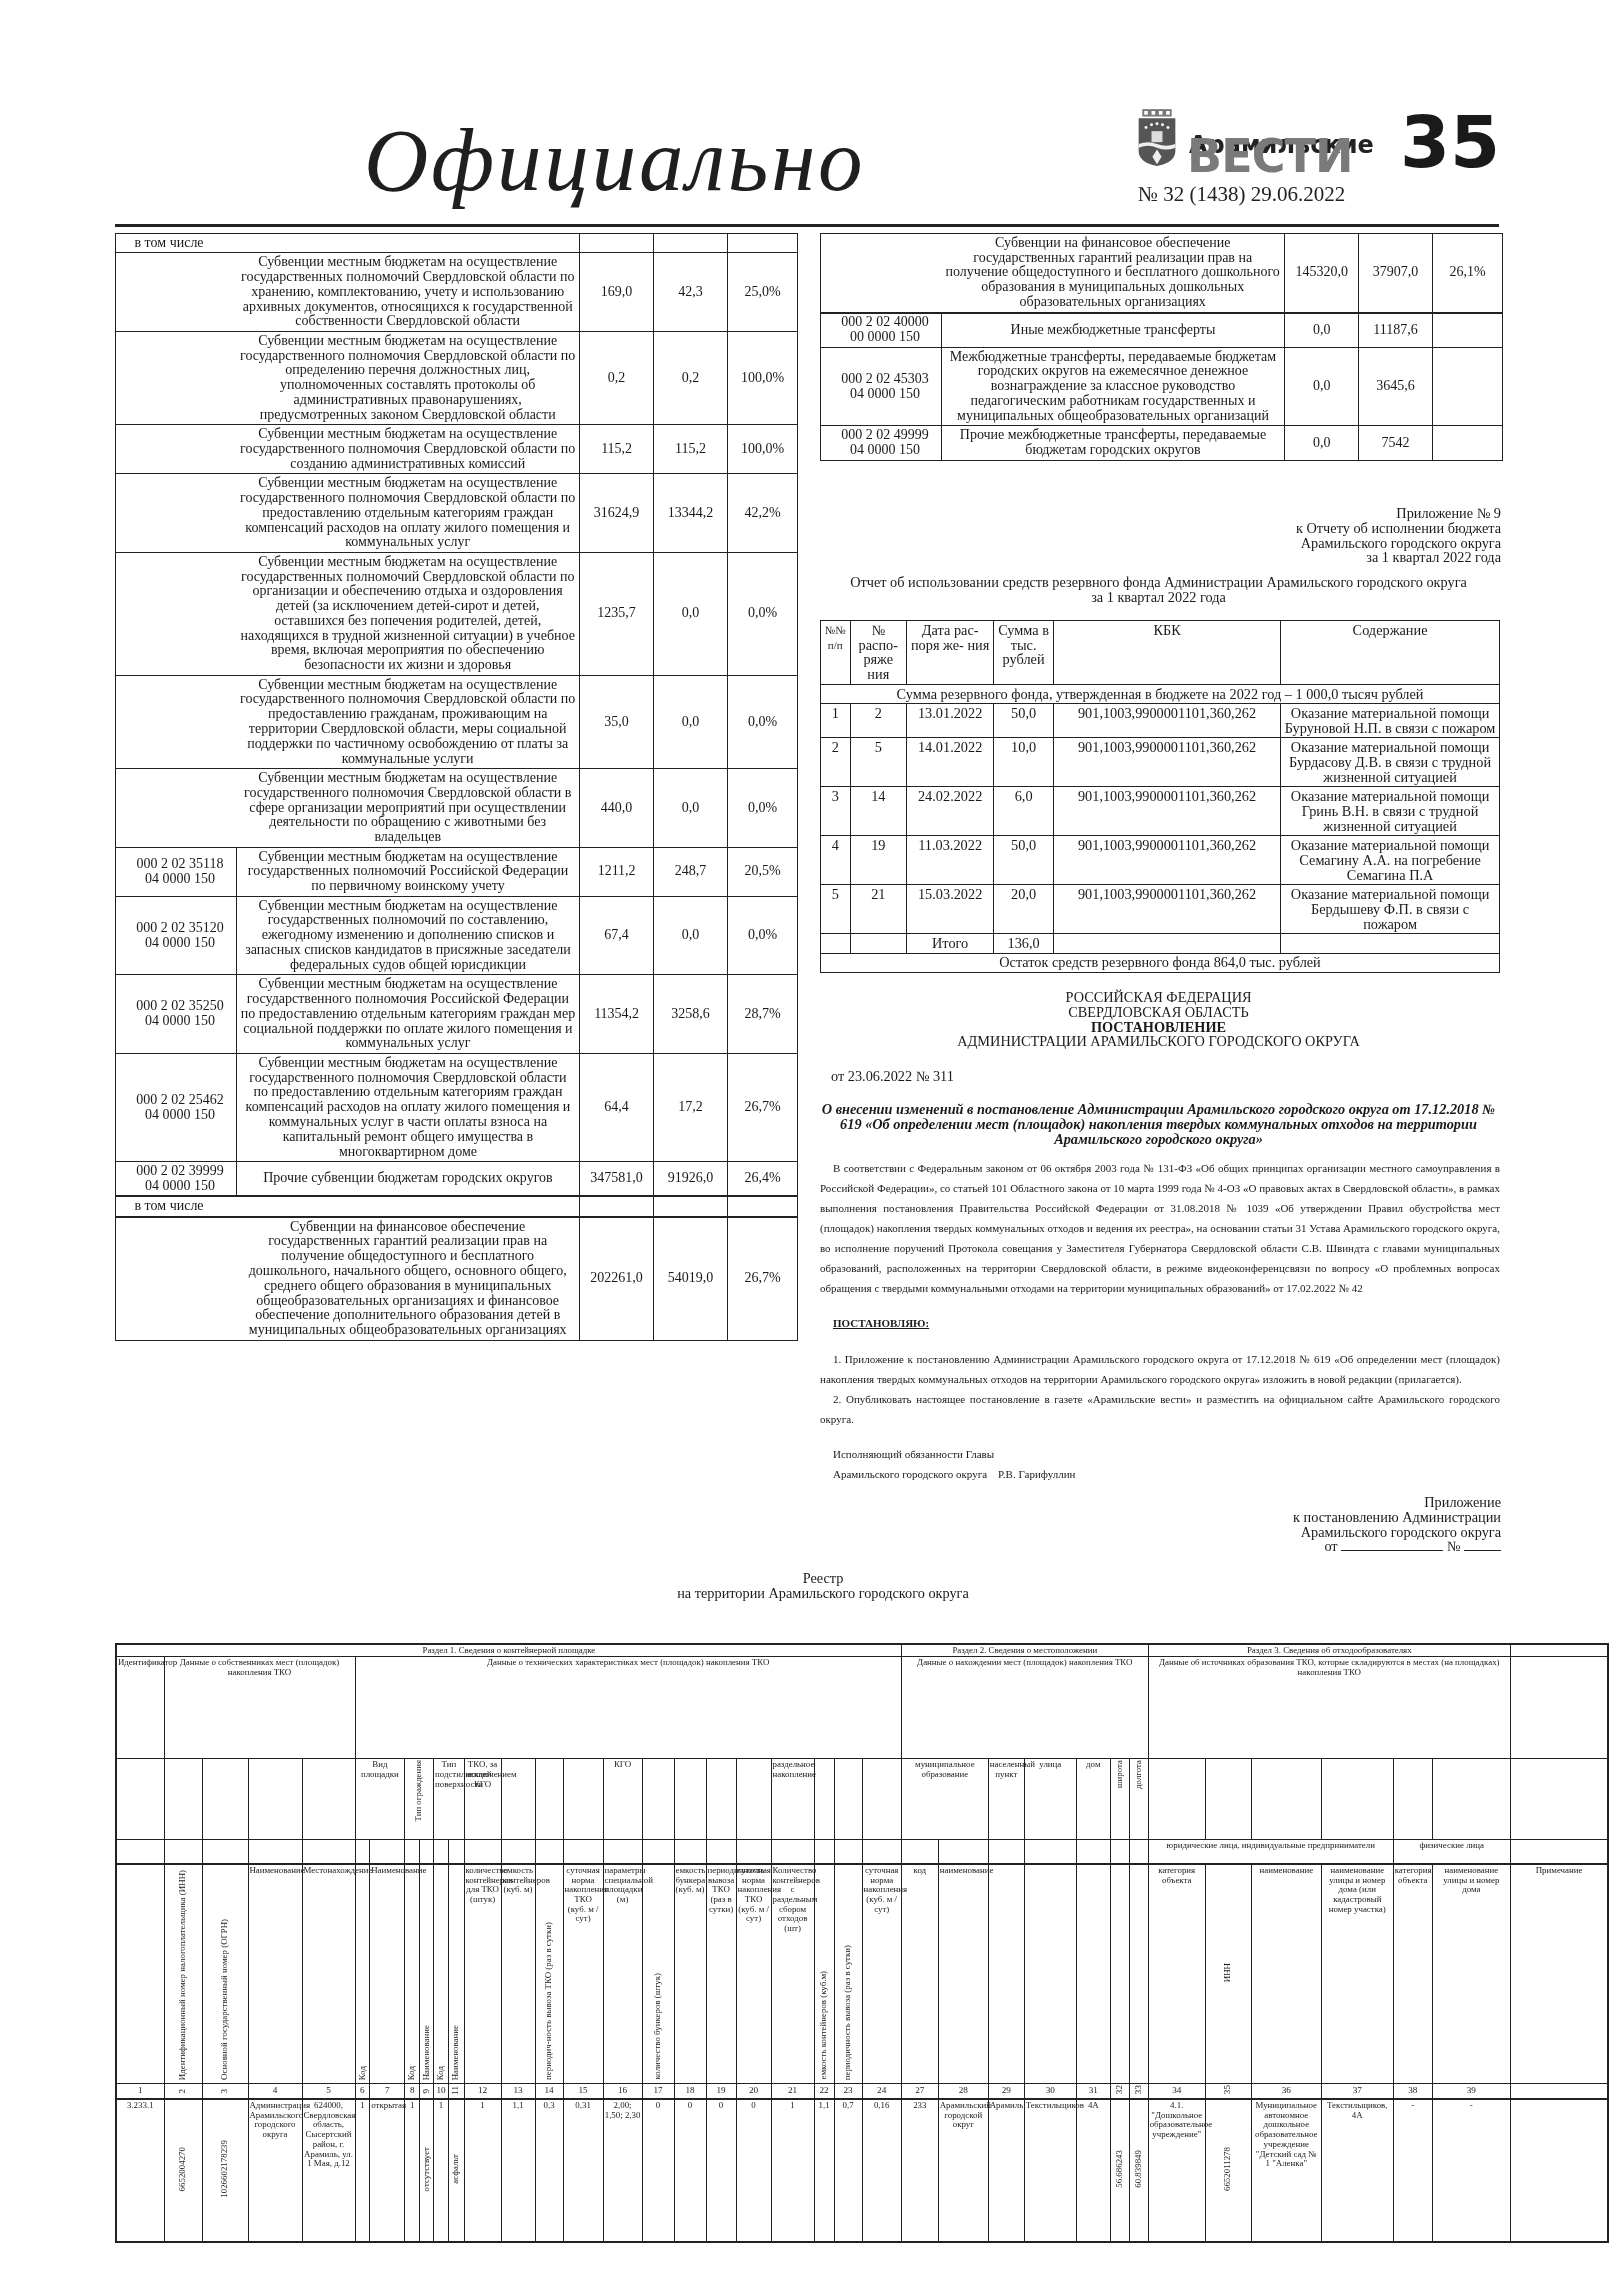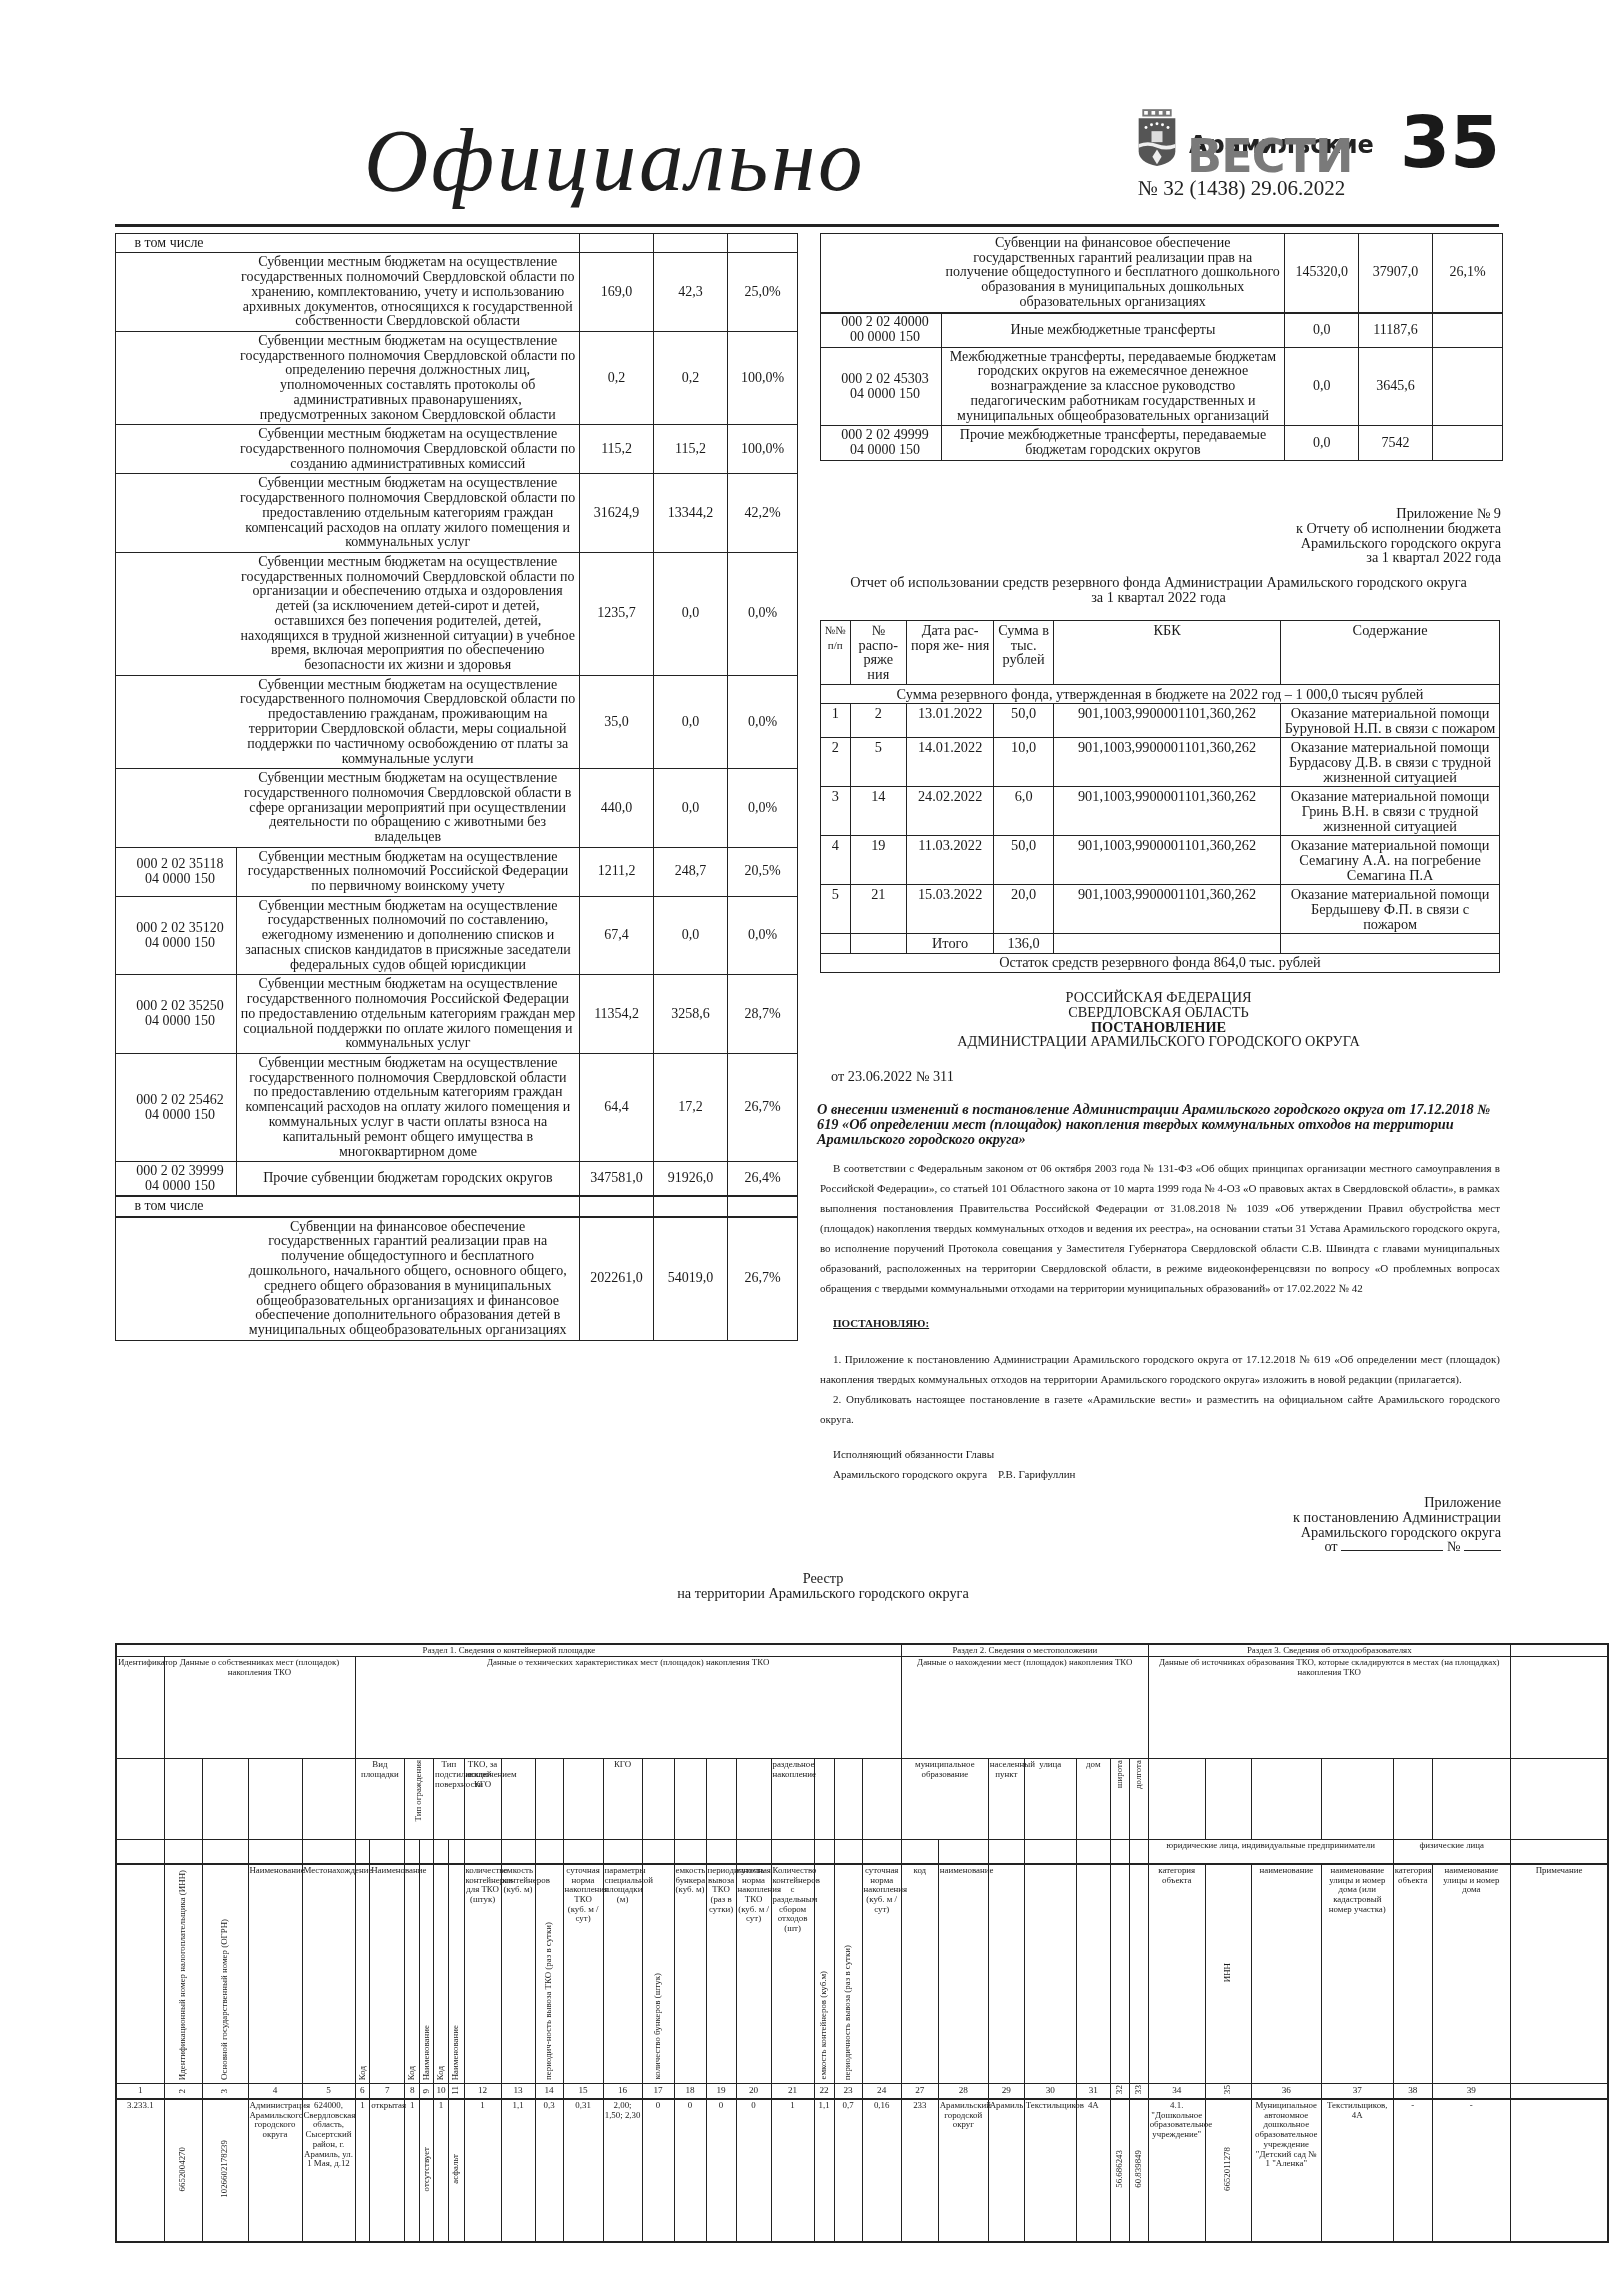--- a/index.html
+++ b/index.html
@@ -6,21 +6,21 @@
   html, body { width: 1619px; height: 2290px; background: #fff; }
   body { font-family: "Liberation Serif", "DejaVu Serif", serif; color: #1a1a1a; position: relative; overflow: hidden; }
 
   
   .masthead { position: absolute; left: 115px; top: 102px; width: 1384px; height: 129px; }
   .section-title { position: absolute; left: 249px; top: 7.4px; font-family: "Liberation Serif", serif; font-style: italic; font-size: 89px; letter-spacing: 2.8px; color: #1f1f1f; }
   .logo { position: absolute; left: 1020px; top: 7.4px; width: 286px; height: 92px; }
   .crest { position: absolute; left: 0; top: 0; width: 44px; height: 59px; }
   .brand-top { position: absolute; left: 54px; top: 1.8px; font-family: "DejaVu Sans", sans-serif; font-size: 24px; font-weight: bold; color: #222; letter-spacing: 0; margin-top: 20px; }
   .brand-main { position: absolute; left: 52px; top: 24px; font-family: "DejaVu Sans", sans-serif; font-size: 46px; font-weight: bold; color: #7a7a7a; letter-spacing: -0.9px; line-height: 1; }
-  .issue { position: absolute; left: 1023px; top: 74px; font-size: 21px; color: #222; }
+  .issue { position: absolute; left: 1023px; top: 80px; font-size: 21px; color: #222; }
   .page-num { position: absolute; left: 1285px; top: -1.8px; font-family: "DejaVu Sans", sans-serif; font-size: 72px; font-weight: bold; color: #1a1a1a; }
   .rule { position: absolute; left: 0; top: 122px; width: 1384px; height: 2.8px; background: #222; }
 
   
   table { border-collapse: collapse; }
   td, th { border: 0.9px solid #222; vertical-align: middle; font-weight: normal; }
 
   .budget { position: absolute; width: 683px; font-size: 14px; line-height: 14.8px; }
   .budget td { padding: 1.8px 3.7px; text-align: center; }
   .budget td.code { width: 121px; padding-left: 12px; }
@@ -46,21 +46,21 @@
   .reserve td.c2 { width: 37px; }
   .reserve td.c3 { width: 60px; }
   .reserve td.c4 { width: 40px; }
   .reserve td.c5 { width: 141px; }
   .reserve td.c6 { width: 178px; }
 
   
   .decree-head { position: absolute; left: 817px; top: 990px; width: 683px; text-align: center; font-size: 14.3px; line-height: 14.8px; }
   .decree-head .bold { font-weight: bold; }
   .decree-date { position: absolute; left: 831px; top: 1068px; font-size: 14.3px; }
-  .decree-subject { position: absolute; left: 817px; top: 1102px; width: 683px; text-align: left; font-size: 14.3px; line-height: 14.8px; font-style: italic; font-weight: bold; }
+  .decree-subject { position: absolute; left: 817px; top: 1102px; width: 683px; text-align: center; font-size: 14.3px; line-height: 14.8px; font-style: italic; font-weight: bold; }
   .decree-body { position: absolute; left: 820px; top: 1158px; width: 680px; font-size: 11px; line-height: 20px; text-align: justify; }
   .decree-body p { text-indent: 13px; }
   .decree-body .resolve { font-weight: bold; margin: 14.8px 0 16.6px 13px; text-indent: 0; text-decoration: underline; }
   .decree-body .sign { margin-top: 14.8px; }
   .decree-body .sign div { padding-left: 13px; }
 
   .annex-plain { position: absolute; right: 118px; top: 1495px; text-align: right; font-size: 14.3px; line-height: 14.8px; }
   .annex-plain .line { display: inline-block; border-bottom: 0.9px solid #222; width: 102px; height: 11px; vertical-align: baseline; }
   .annex-plain .line.short { width: 37px; }
 

